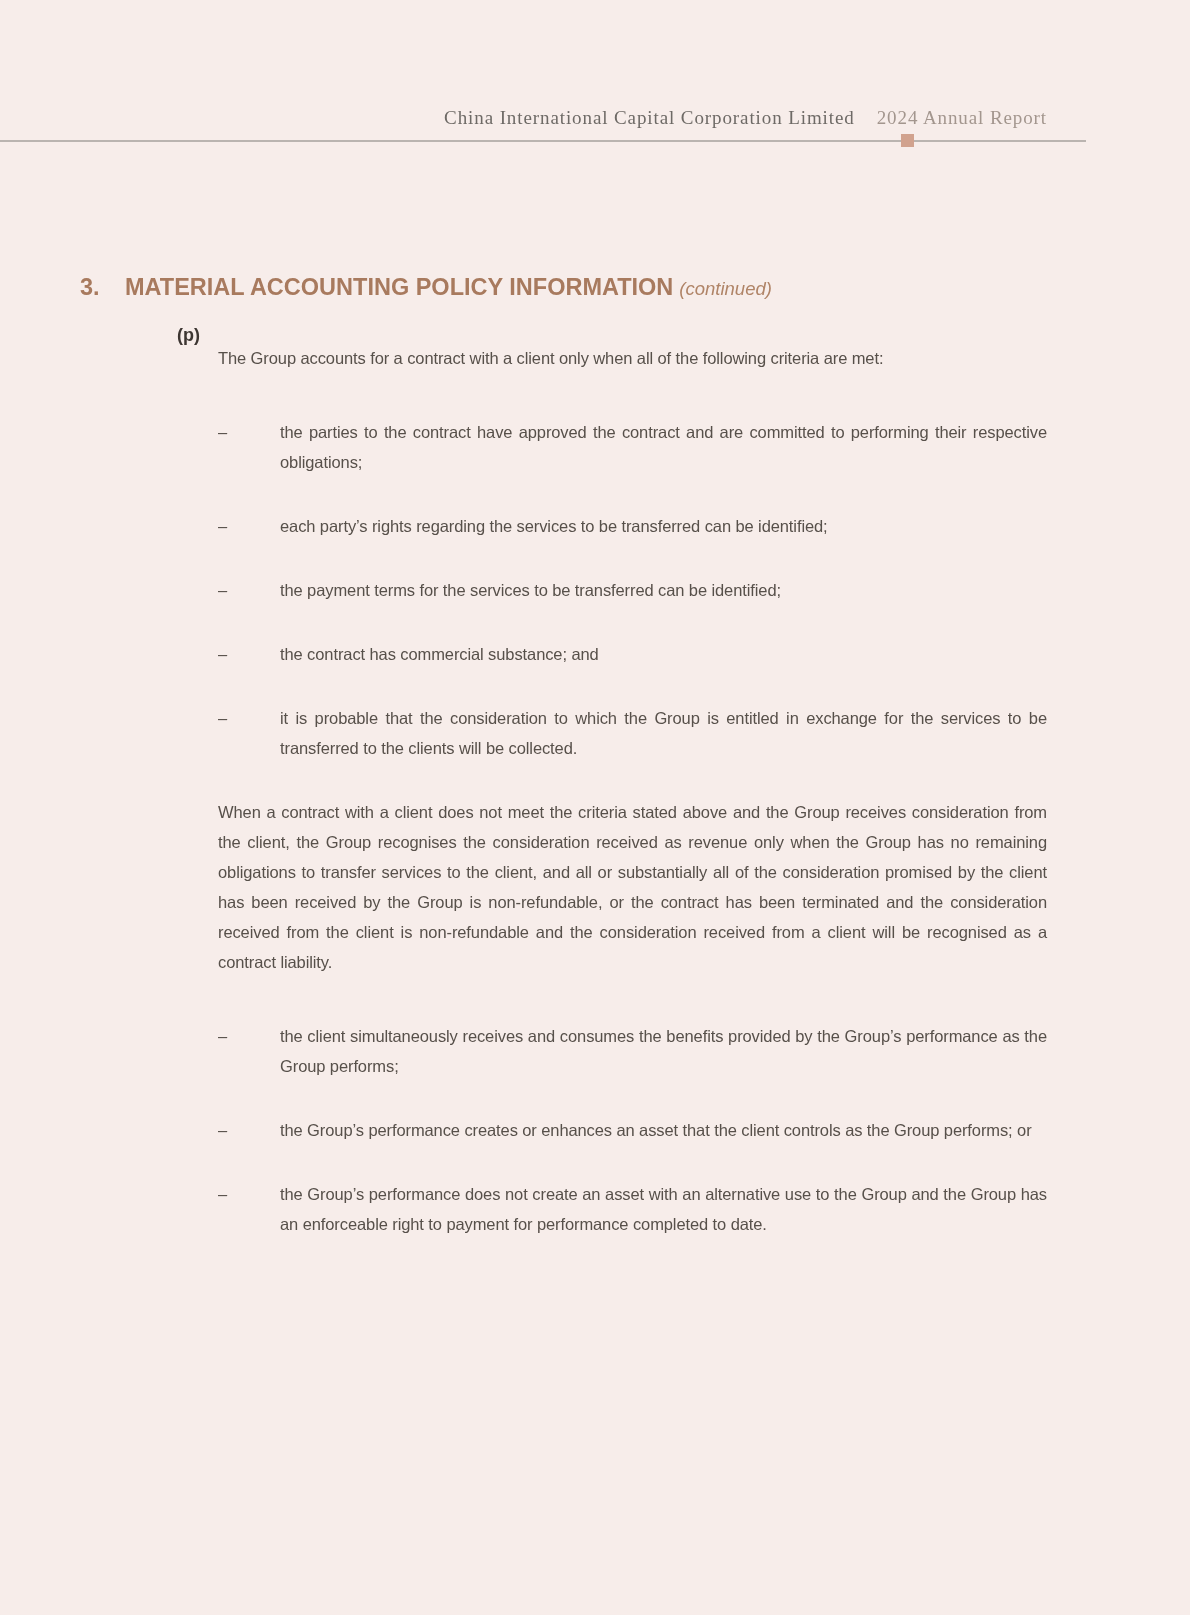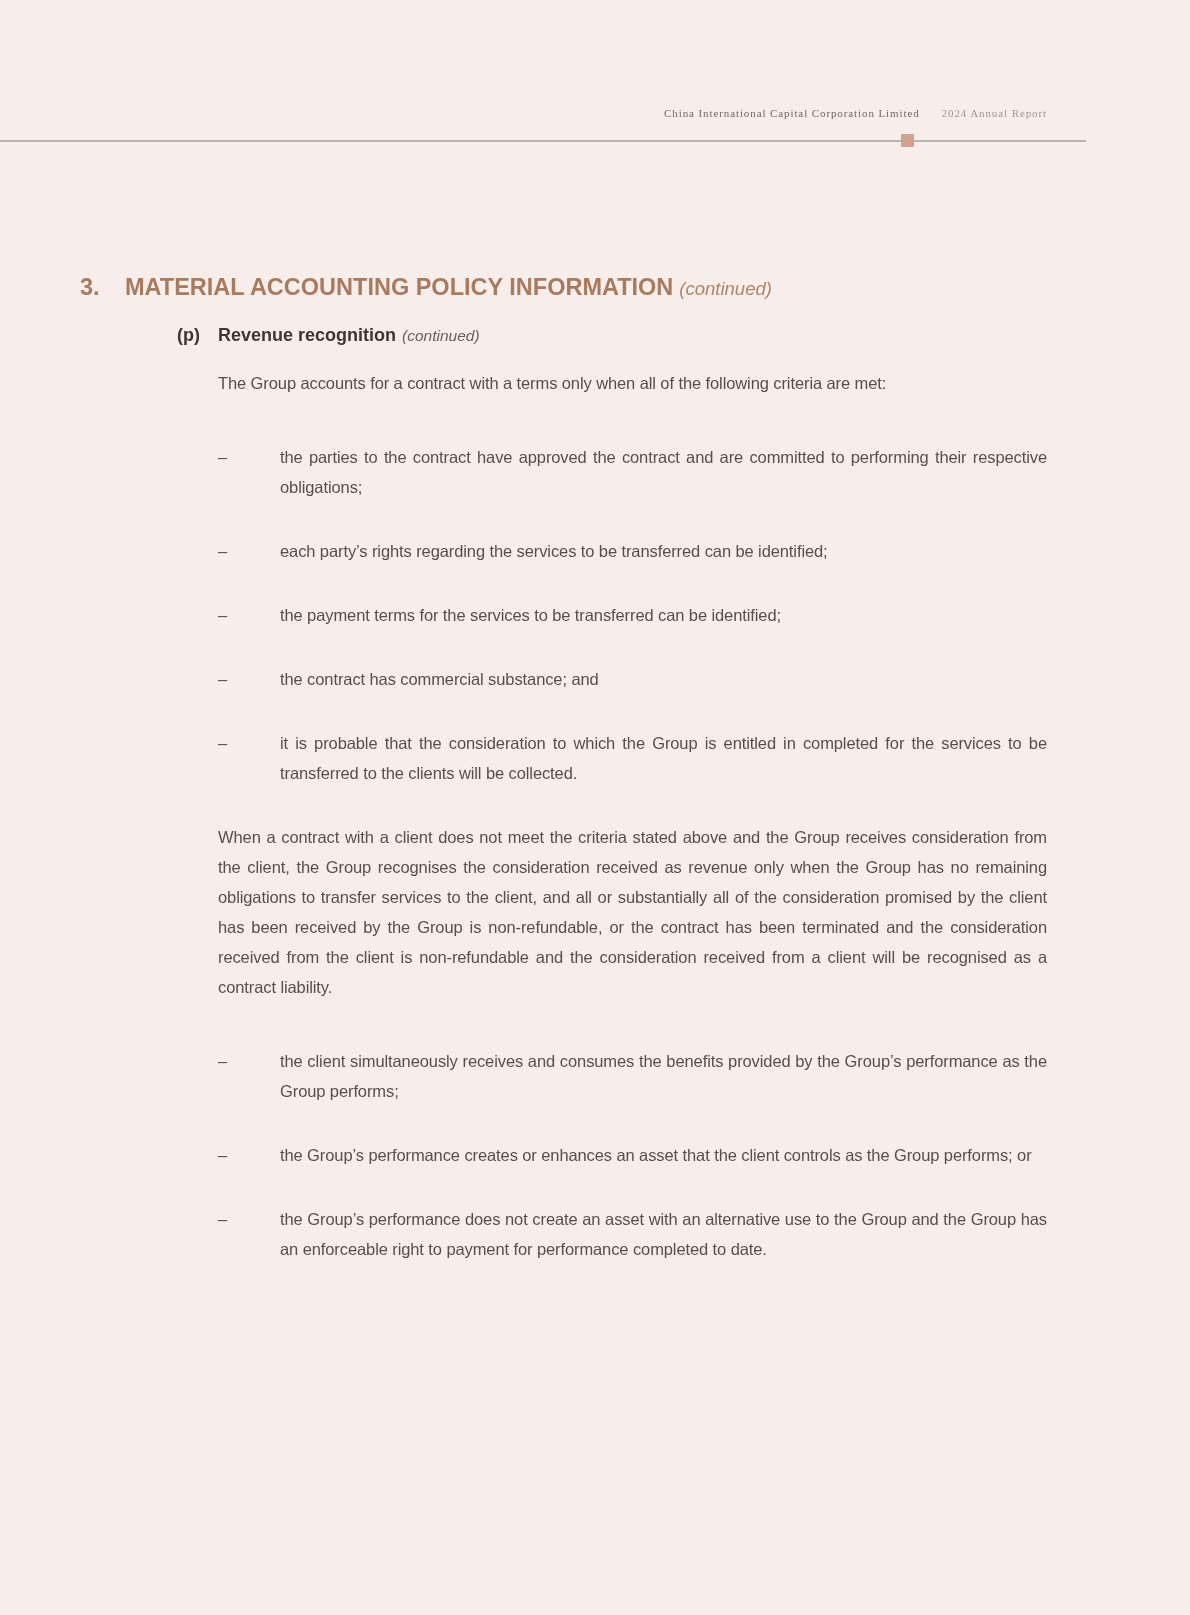--- a/index.html
+++ b/index.html
@@ -10,21 +10,21 @@
     overflow:hidden;
     font-family:"Liberation Sans", sans-serif;
     color:#57504a;
   }
 
   
   .header {
     position:absolute; top:107px; left:0; width:1047px;
     display:flex; justify-content:flex-end; align-items:baseline; gap:22px;
     font-family:"Liberation Serif", serif;
-    font-size:11px; letter-spacing:0.9px;
+    font-size:19px; letter-spacing:0.9px;
   }
   .header-company { color:#6e6a66; }
   .header-report  { color:#a3968e; }
   .header-rule {
     position:absolute; top:140px; left:0;
     width:1086px; height:1.5px; background:#bab4b0;
   }
   .header-square {
     position:absolute; top:134px; left:901px;
     width:13px; height:13px; background:#d1a28e;
@@ -101,25 +101,22 @@
           <span>MATERIAL ACCOUNTING POLICY INFORMATION</span><span class="cont">(continued)</span>
         </div>
       </div>
     </div>
 
 
     <div class="policy">
       <div class="policy-label">(p)</div>
       <div class="policy-body">
 
-        <div class="policy-title-row">
-          <span>Revenue recognition</span><span class="cont">(continued)</span>
-        </div>
 
-        <p class="intro">The Group accounts for a contract with a terms only when all of the following criteria are met:</p>
+        <p class="intro">The Group accounts for a contract with a client only when all of the following criteria are met:</p>
 
         <div class="bullets">
 
             <div class="bullet">
               <span class="bullet-dash">–</span>
               <span class="bullet-text">the parties to the contract have approved the contract and are committed to performing their respective obligations;</span>
             </div>
 
             <div class="bullet">
               <span class="bullet-dash">–</span>
@@ -131,21 +128,21 @@
               <span class="bullet-text">the payment terms for the services to be transferred can be identified;</span>
             </div>
 
             <div class="bullet">
               <span class="bullet-dash">–</span>
               <span class="bullet-text">the contract has commercial substance; and</span>
             </div>
 
             <div class="bullet">
               <span class="bullet-dash">–</span>
-              <span class="bullet-text">it is probable that the consideration to which the Group is entitled in completed for the services to be transferred to the clients will be collected.</span>
+              <span class="bullet-text">it is probable that the consideration to which the Group is entitled in exchange for the services to be transferred to the clients will be collected.</span>
             </div>
           </div>
 
         <p class="para">When a contract with a client does not meet the criteria stated above and the Group receives consideration from the client, the Group recognises the consideration received as revenue only when the Group has no remaining obligations to transfer services to the client, and all or substantially all of the consideration promised by the client has been received by the Group is non-refundable, or the contract has been terminated and the consideration received from the client is non-refundable and the consideration received from a client will be recognised as a contract liability.</p>
 
 
         <div class="bullets">
 
             <div class="bullet">
               <span class="bullet-dash">–</span>

